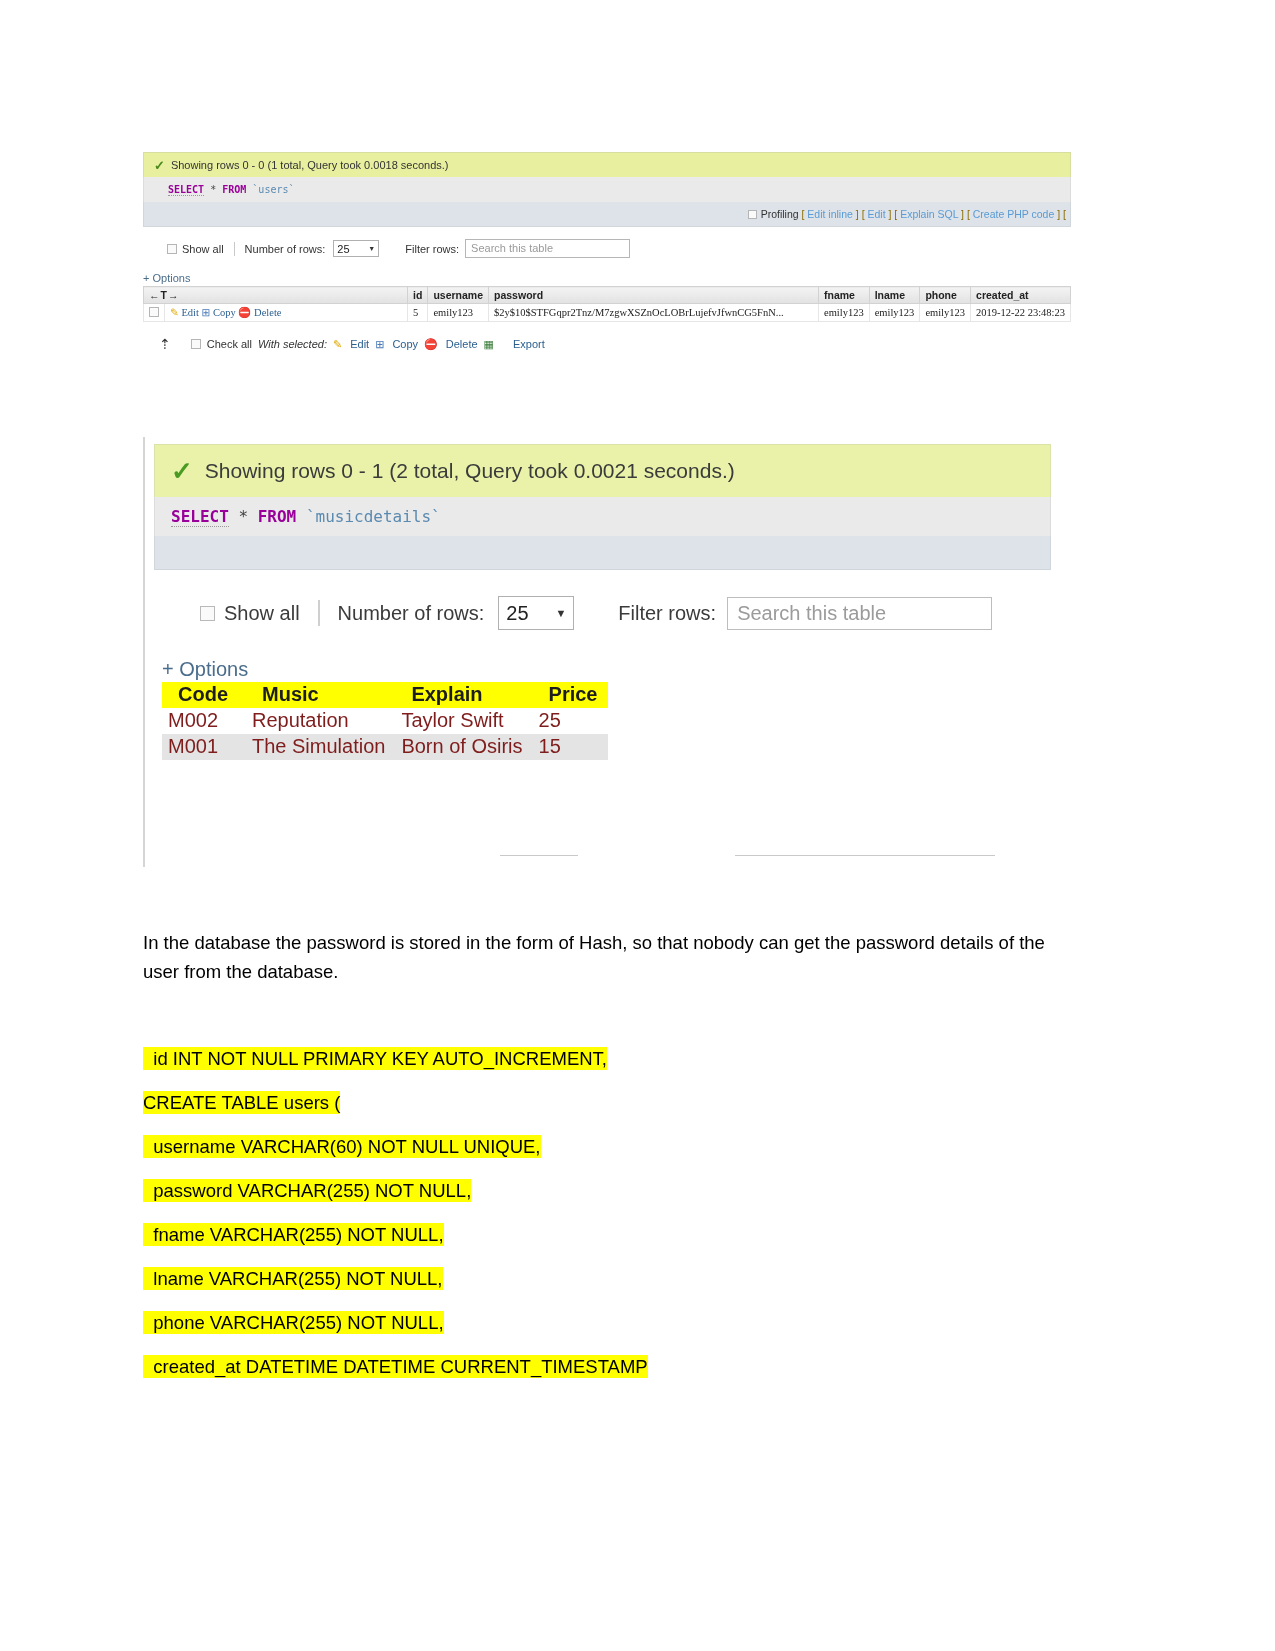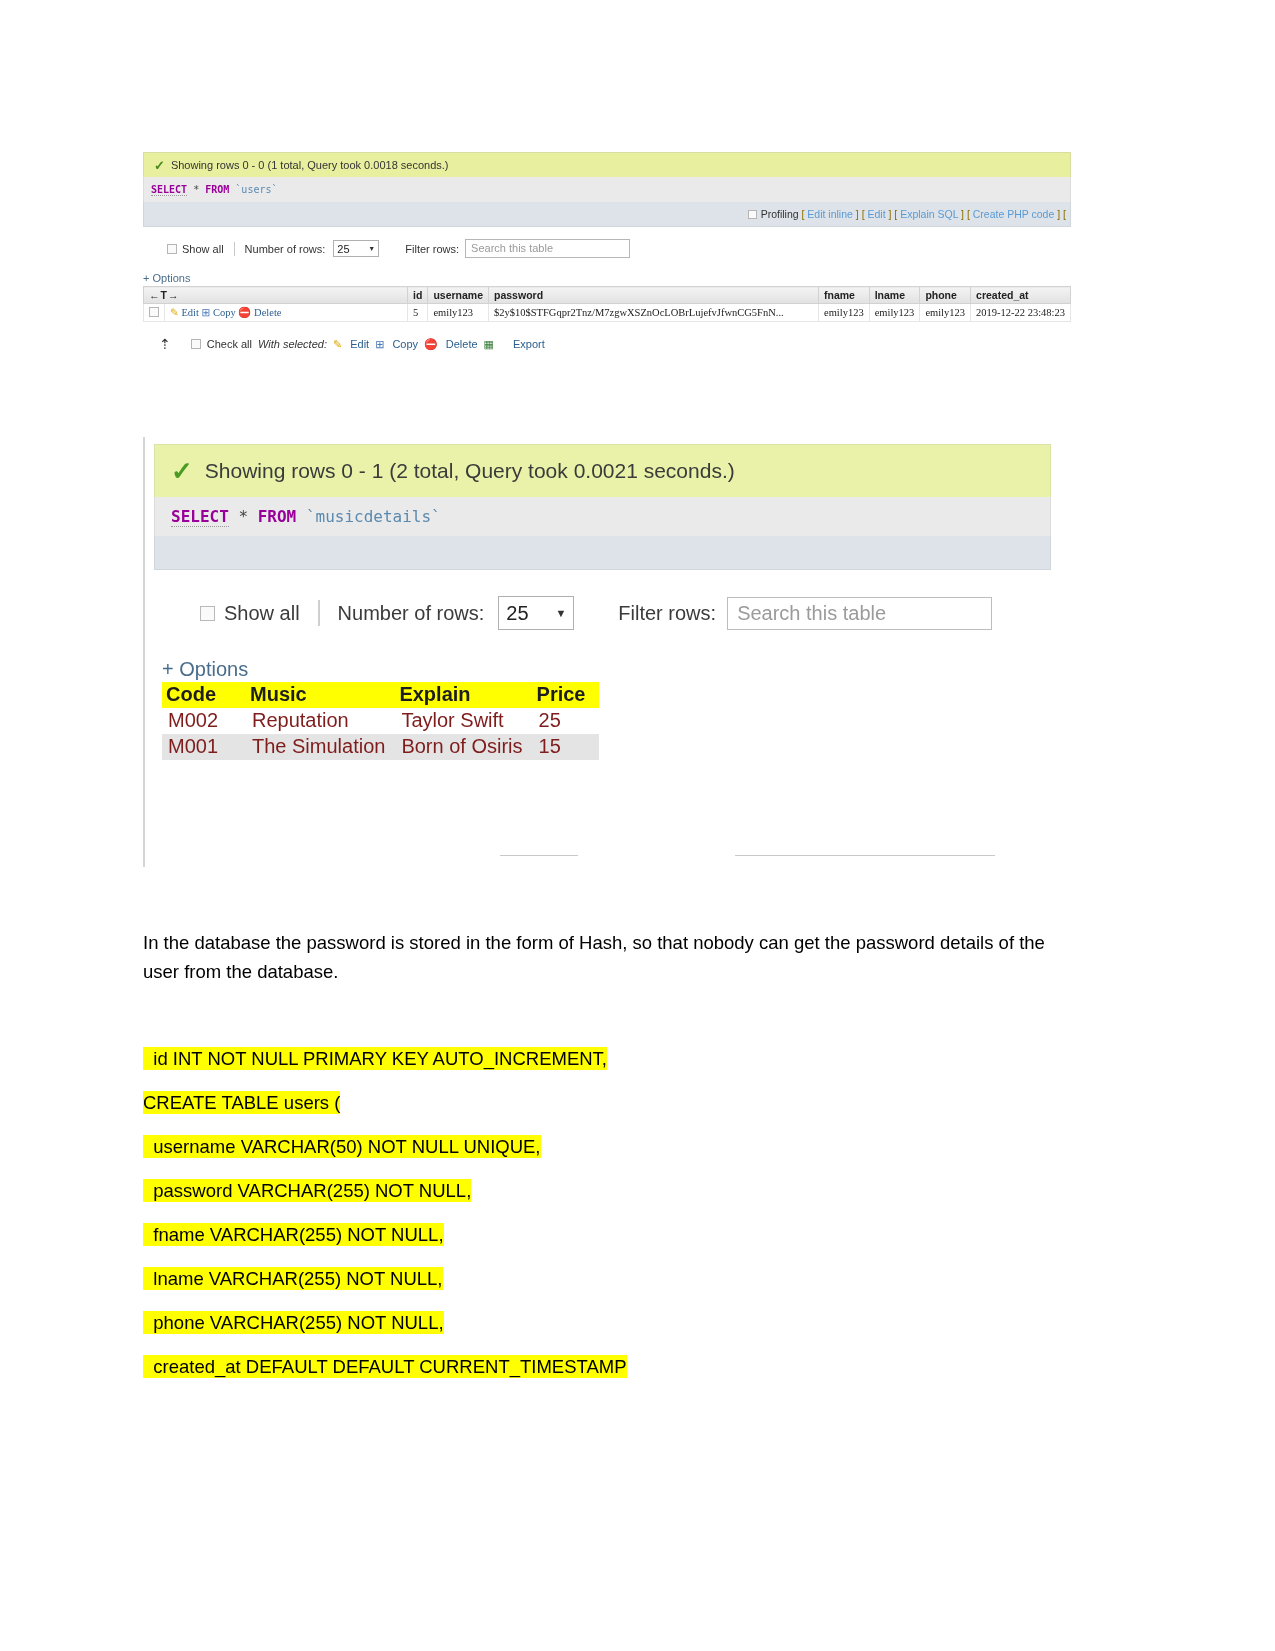--- a/index.html
+++ b/index.html
@@ -28,21 +28,21 @@
     color:#333;
     display:flex; align-items:center; gap:6px;
     line-height:14px;
   }
   .check { color:#4a8a1c; font-size:13px; font-weight:bold; line-height:1; }
 
   .pma-sql {
     background:#eaeaea;
     border:1px solid #dcdcdc;
     border-top:none; border-bottom:none;
-    padding:6px 7px;
+    padding:6px 24px;
     font-family:"DejaVu Sans Mono", monospace;
     font-size:10px;
     line-height:13px;
   }
   .kw { color:#990099; font-weight:bold; border-bottom:1px dotted #999; }
   .star { color:#444; }
   .tbl { color:#5a8ab0; }
 
   .pma-links {
     background:#dde3e8;
@@ -158,21 +158,21 @@
   .filter-lbl2 { margin-left:44px; }
   .filter-input2 {
     width:265px;height:33px;border:1px solid #bdbdbd;background:#fff;
     font-size:20px;color:#9b9b9b;padding:0 9px;line-height:31px;margin-left:11px;
   }
   .opts2 { margin-top:28px; font-size:20px; color:#4a6d8c; padding-left:8px; }
 
   .grid2 { margin-top:1px; margin-left:8px; border-collapse:collapse; font-size:20px; }
   .grid2 th {
     background:#ffff00; color:#1d1d1d; font-weight:bold;
-    text-align:left; padding:1px 10px 2px 4px; white-space:nowrap;
+    text-align:left; padding:1px 10px 2px 16px; white-space:nowrap;
     border:none;
   }
   .grid2 td {
     color:#7f1d1d; padding:1px 10px 2px 6px; white-space:nowrap; border:none;
   }
   .grid2 tr.odd td { background:#ffffff; }
   .grid2 tr.even td { background:#e4e4e4; }
 
   .s2foot-a { position:absolute; left:355px; top:418px; width:78px; border-top:1px solid #c9c9c9; }
   .s2foot-b { position:absolute; left:590px; top:418px; width:260px; border-top:1px solid #c9c9c9; }
@@ -350,21 +350,21 @@
     </div>
     <div class="s2foot-a"></div>
     <div class="s2foot-b"></div>
   </div>
 
   <div class="para">In the database the password is stored in the form of Hash, so that nobody can get the password details of the user from the database.</div>
 
   <div class="sqlblock">
     <div class="sqlline"><span>  id INT NOT NULL PRIMARY KEY AUTO_INCREMENT,</span></div>
     <div class="sqlline"><span>CREATE TABLE users (</span></div>
-    <div class="sqlline"><span>  username VARCHAR(50) NOT NULL UNIQUE,</span></div>
+    <div class="sqlline"><span>  username VARCHAR(60) NOT NULL UNIQUE,</span></div>
     <div class="sqlline"><span>  password VARCHAR(255) NOT NULL,</span></div>
     <div class="sqlline"><span>  fname VARCHAR(255) NOT NULL,</span></div>
     <div class="sqlline"><span>  lname VARCHAR(255) NOT NULL,</span></div>
     <div class="sqlline"><span>  phone VARCHAR(255) NOT NULL,</span></div>
-    <div class="sqlline"><span>  created_at DEFAULT DEFAULT CURRENT_TIMESTAMP</span></div>
+    <div class="sqlline"><span>  created_at DATETIME DATETIME CURRENT_TIMESTAMP</span></div>
   </div>
 
 </div>
 
 </body></html>

